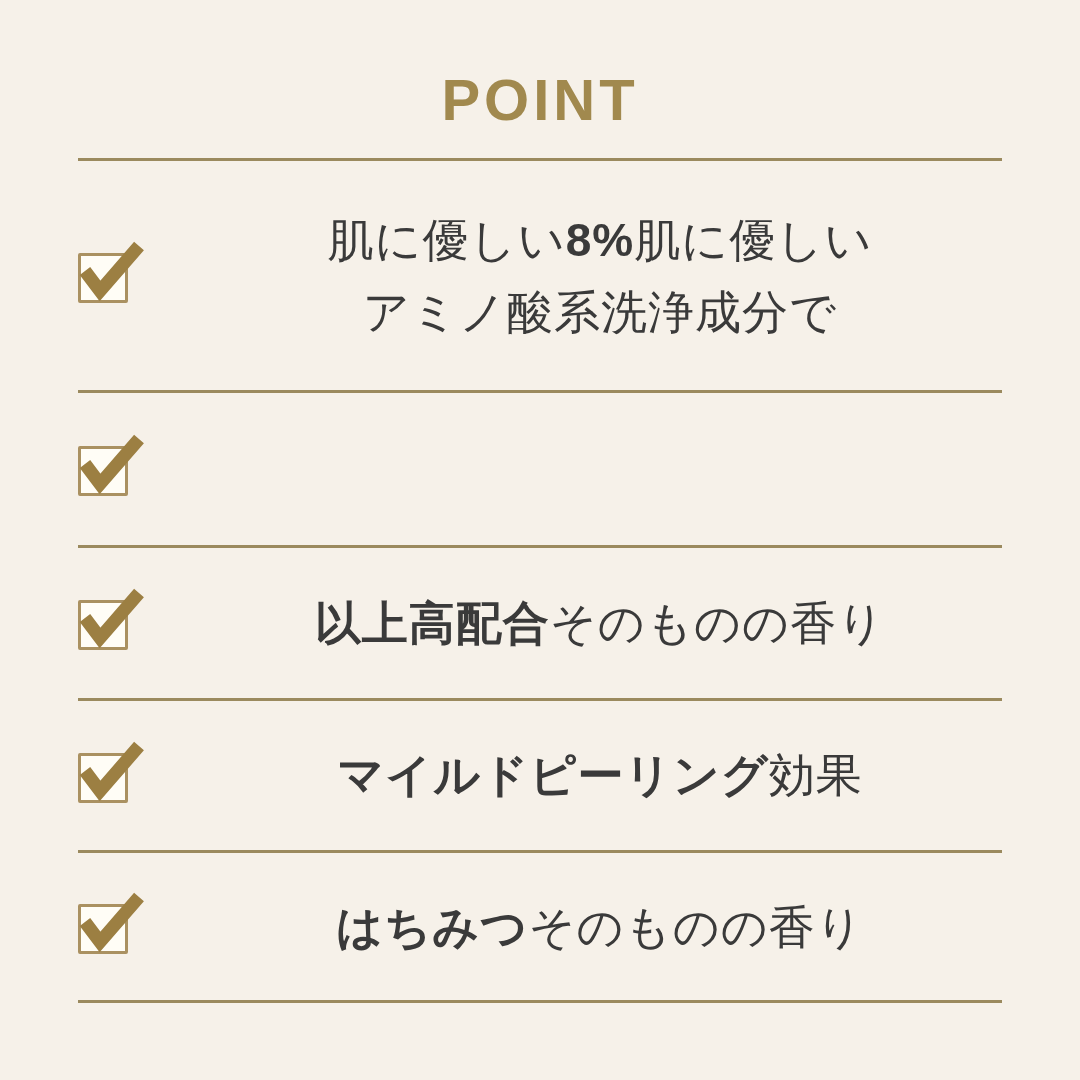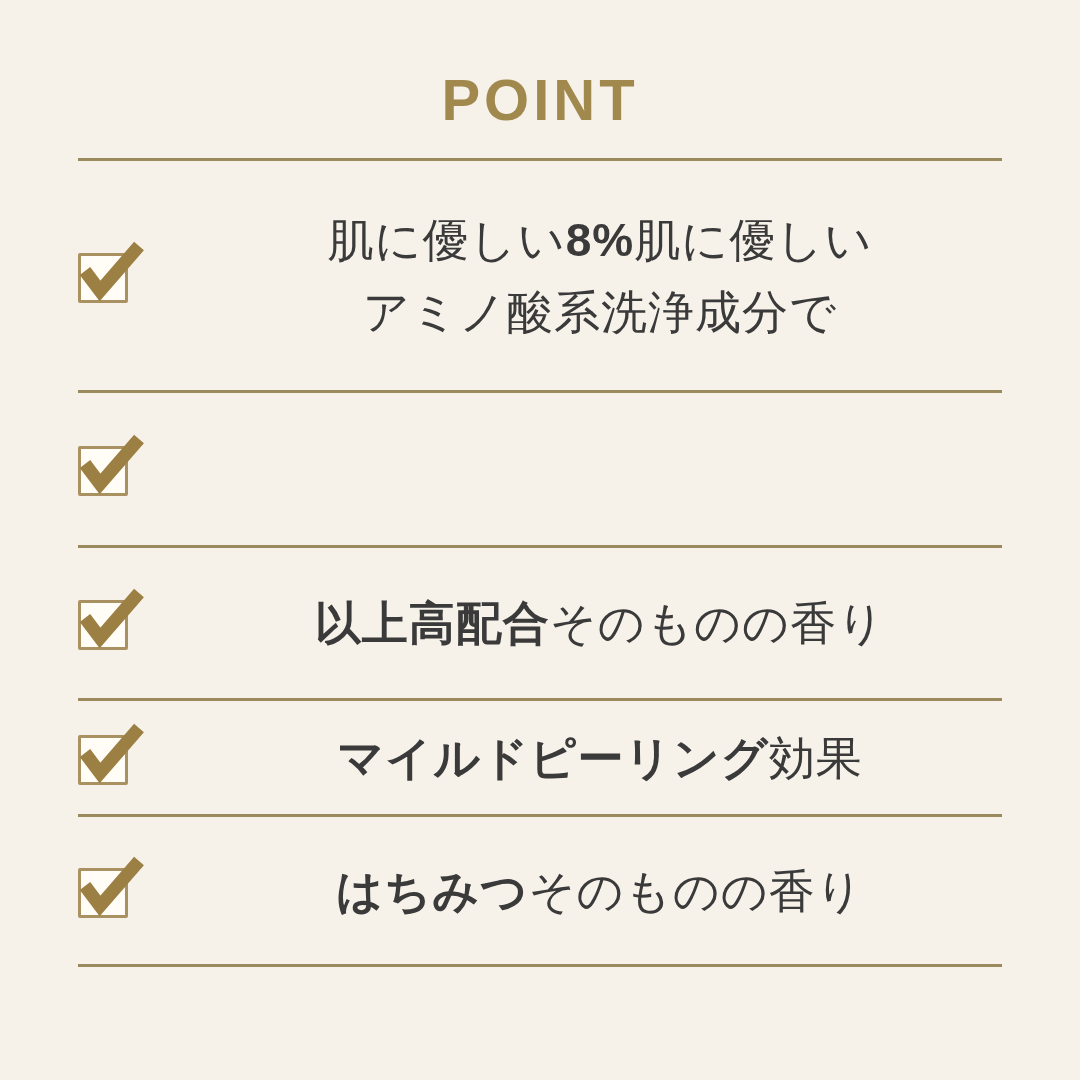--- a/index.html
+++ b/index.html
@@ -32,21 +32,21 @@
   .row{
     position:relative;
     margin:0 78px;
     border-top:3px solid var(--divider);
     display:flex;align-items:center;justify-content:center;
     padding-left:120px;
   }
   .row-1{height:232px;}
   .row-2{height:155px;}
   .row-3{height:153px;}
-  .row-4{height:116px;}
+  .row-4{height:152px;font-family:Liberation Serif, serif;}
   .row-5{height:150px;}
   .bottom-rule{
     margin:0 78px;
     border-top:3px solid var(--divider);
     flex:1;
   }
   .checkbox{
     position:absolute;left:0;top:50%;
     width:50px;height:50px;
     transform:translateY(-46%);

